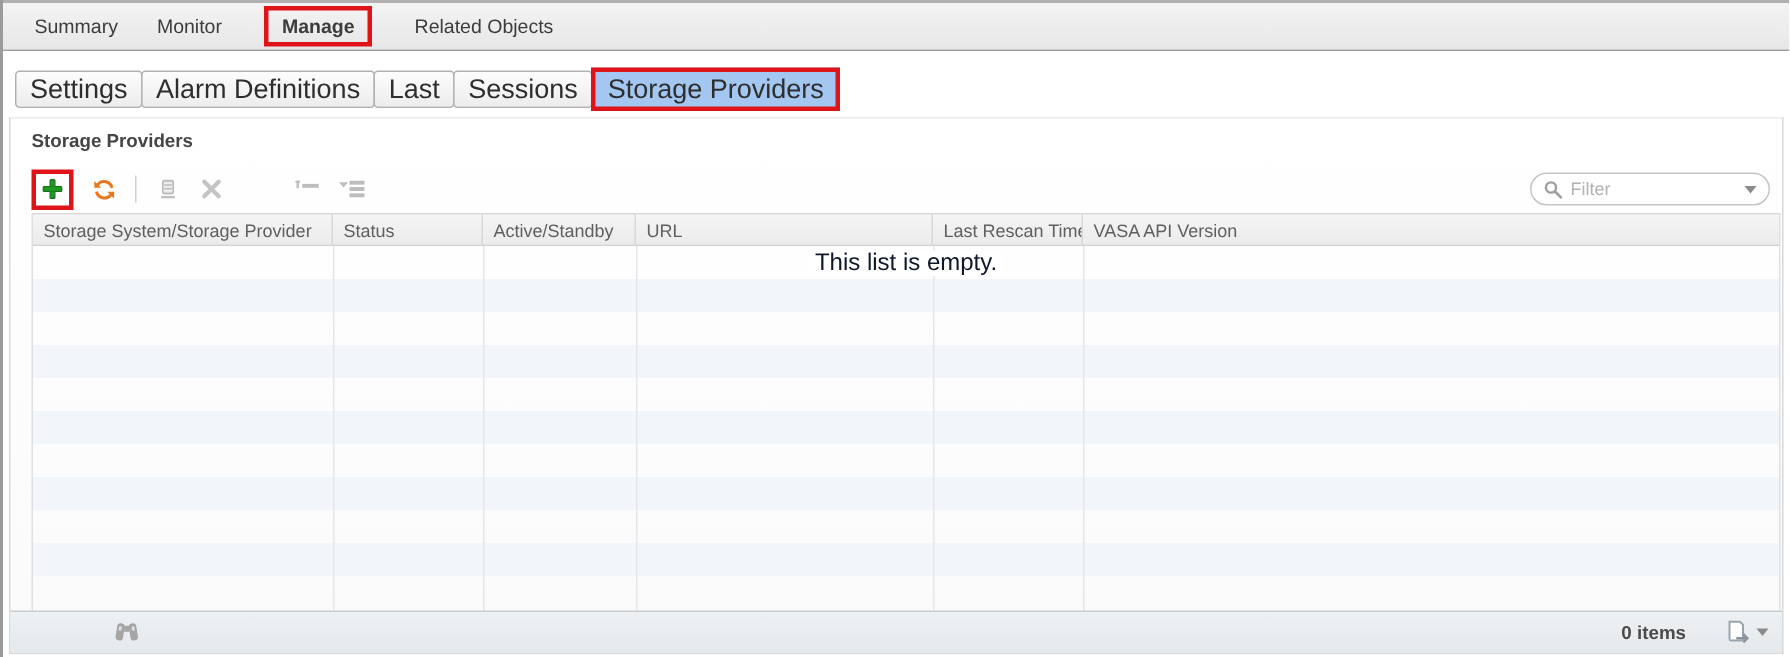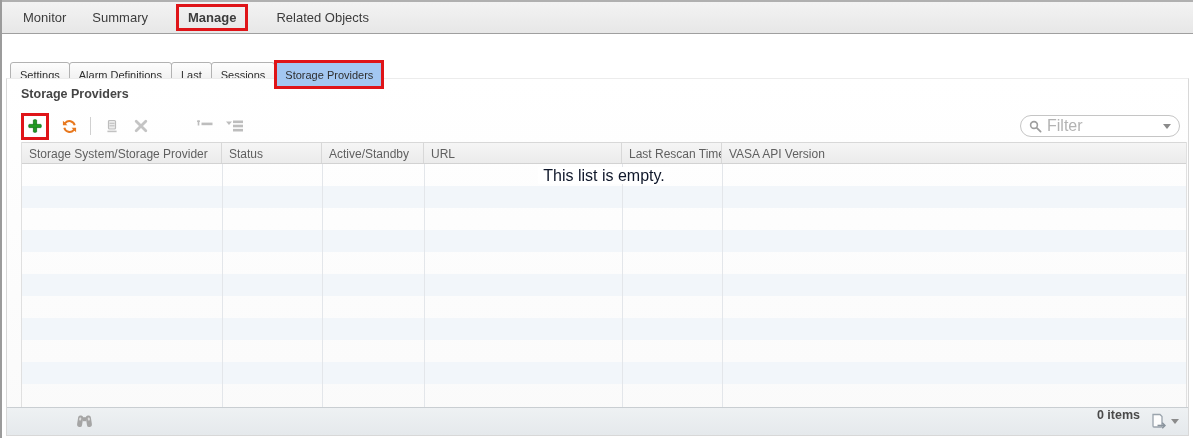--- a/index.html
+++ b/index.html
@@ -23,22 +23,22 @@
   }
   .tab.annotated {
     height:27px; border:3px solid #df1418; padding:0 9px; margin:0 15px;
     font-weight:bold;
   }
 
   
   .subtabs { position:absolute; top:45px; left:8px; display:flex; align-items:center; }
   .subtab {
     height:25px; display:inline-flex; align-items:center; padding:0 9px;
-    font-size:11px; color:#2e2e2e; background:linear-gradient(#fdfdfd,#ececec);
-    border:1px solid #b2b2b2; border-radius:3px; margin-right:-1px; cursor:default;margin-top:15px;
+    font-size:18px; color:#2e2e2e; background:linear-gradient(#fdfdfd,#ececec);
+    border:1px solid #b2b2b2; border-radius:3px; margin-right:-1px; cursor:default;
   }
   .subtab.selected { background:#a3c7f1; }
   .subtab.annotated {
     border:3px solid #df1418; height:29px; padding:0 8px;
     position:relative; z-index:2; border-radius:0;
   }
 
   
   .panel {
     position:absolute; top:78px; left:4px; width:1183px; height:358px;
@@ -63,21 +63,21 @@
     border:3px solid #df1418; width:28px; height:27px; margin-right:9px;
   }
   .tool-sep { width:1px; height:18px; background:#d0d0d0; margin:0 10px 0 3px; }
   .tool-gap { width:36px; }
   .filterbox {
     margin-left:auto; width:160px; height:22px; background:#fff;
     border:1px solid #c5c5c5; border-radius:11px;
     display:flex; align-items:center; padding:0 8px;
   }
   .filterbox input {
-    border:none; outline:none; flex:1; min-width:0; font-size:16px;
+    border:none; outline:none; flex:1; min-width:0; font-size:12px;
     color:#555; background:transparent; margin-left:5px;
     font-family:"Liberation Sans", sans-serif;
   }
   .filterbox input::placeholder { color:#b3b3b3; }
   .caret-down {
     width:0; height:0; border-left:4px solid transparent; border-right:4px solid transparent;
     border-top:5px solid #8b8b8b;
   }
 
   
@@ -109,33 +109,33 @@
   .empty-msg span { background:#fff; padding:0 5px; }
 
   
   .grid-footer {
     position:absolute; left:0; right:0; bottom:0; height:28px;
     background:linear-gradient(#eef1f3,#e5e9ec); border-top:1px solid #c9ced2;
   }
   .find-btn { position:absolute; left:68px; top:5px; cursor:default; }
   .footer-right {
     position:absolute; right:9px; top:0; height:100%;
-    display:flex; gap:9px;
+    display:flex; align-items:center; gap:25px;
   }
   .items-count { font-size:12.5px; font-weight:bold; color:#4a4a4a; }
   .export-group { display:flex; align-items:center; gap:4px; cursor:default; }
 </style>
 </head>
 <body>
 
 <div id="app">
 
   <div class="tabbar">
+    <div class="tab">Summary</div>
     <div class="tab">Monitor</div>
-    <div class="tab">Summary</div>
     <div class="tab annotated">Manage</div>
     <div class="tab">Related Objects</div>
   </div>
 
   <div class="subtabs">
     <div class="subtab">Settings</div>
     <div class="subtab">Alarm Definitions</div>
     <div class="subtab">Last</div>
     <div class="subtab">Sessions</div>
     <div class="subtab selected annotated">Storage Providers</div>

